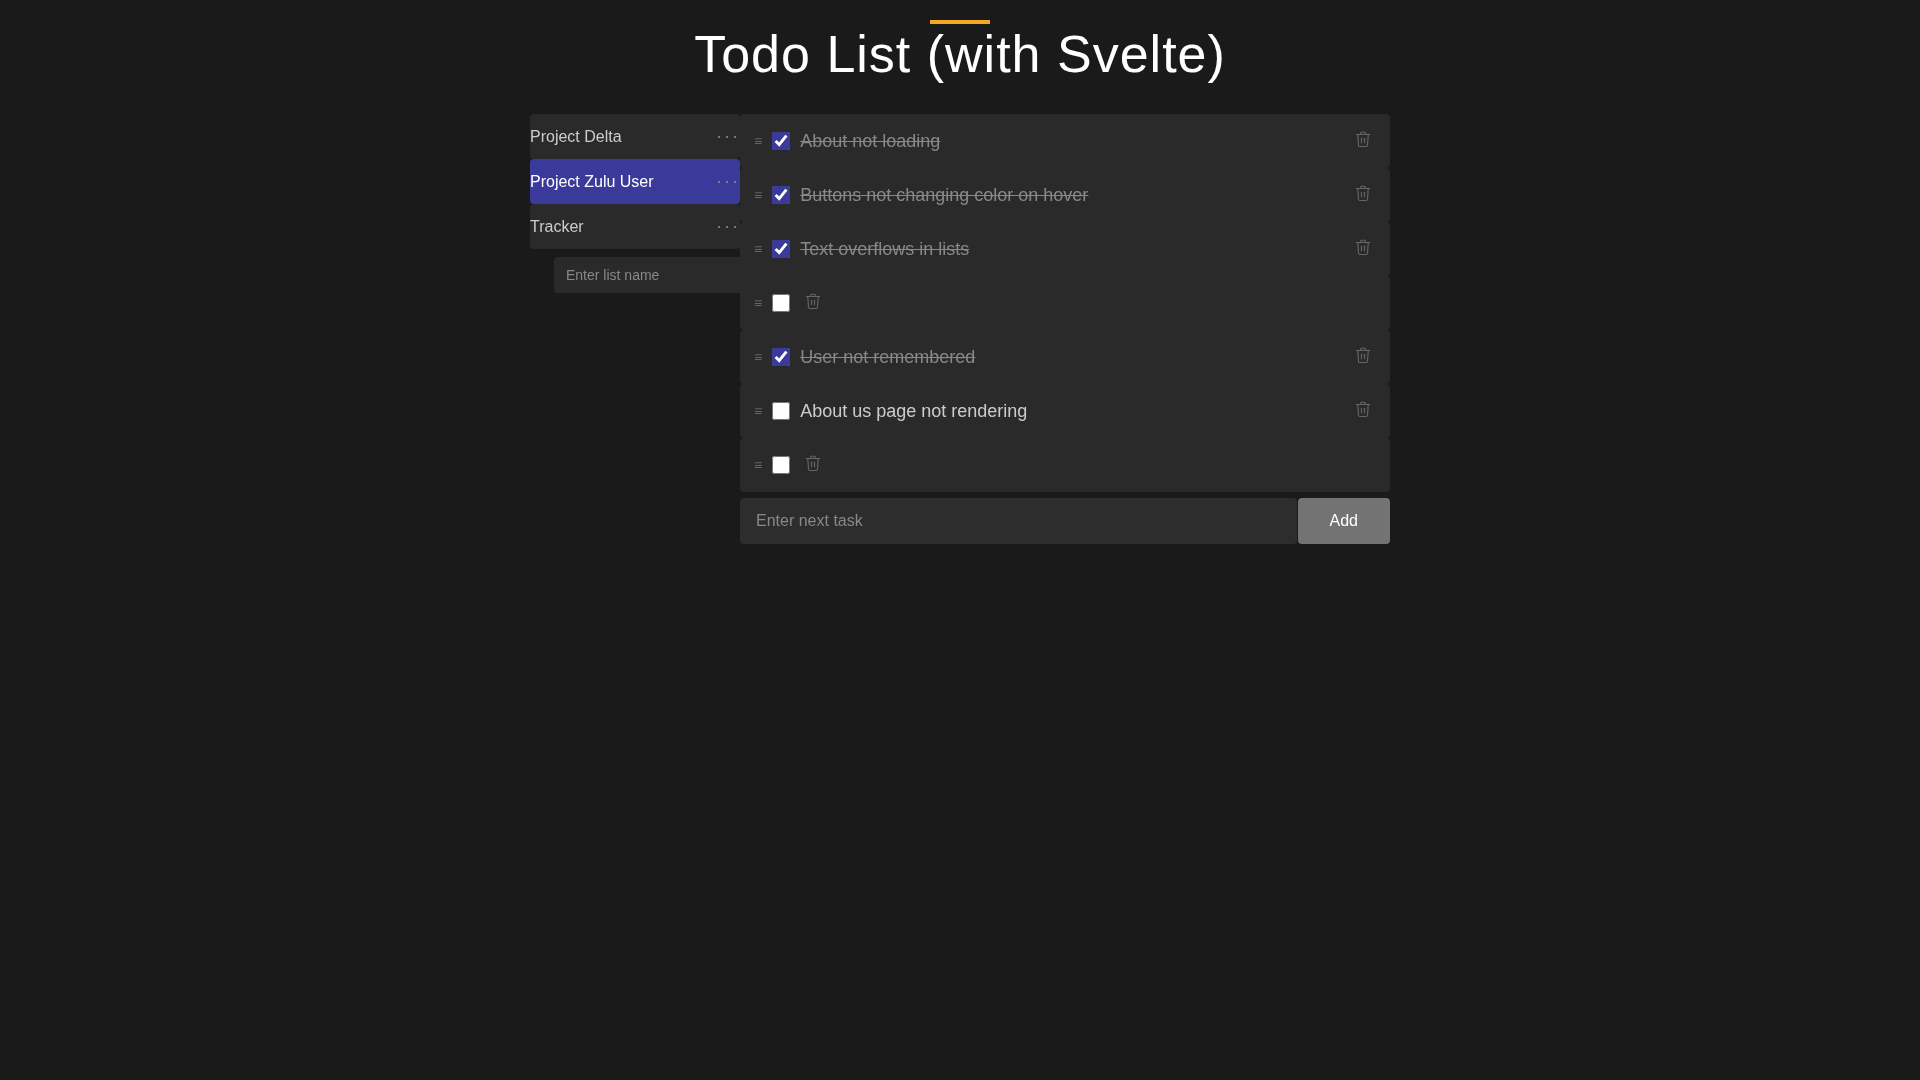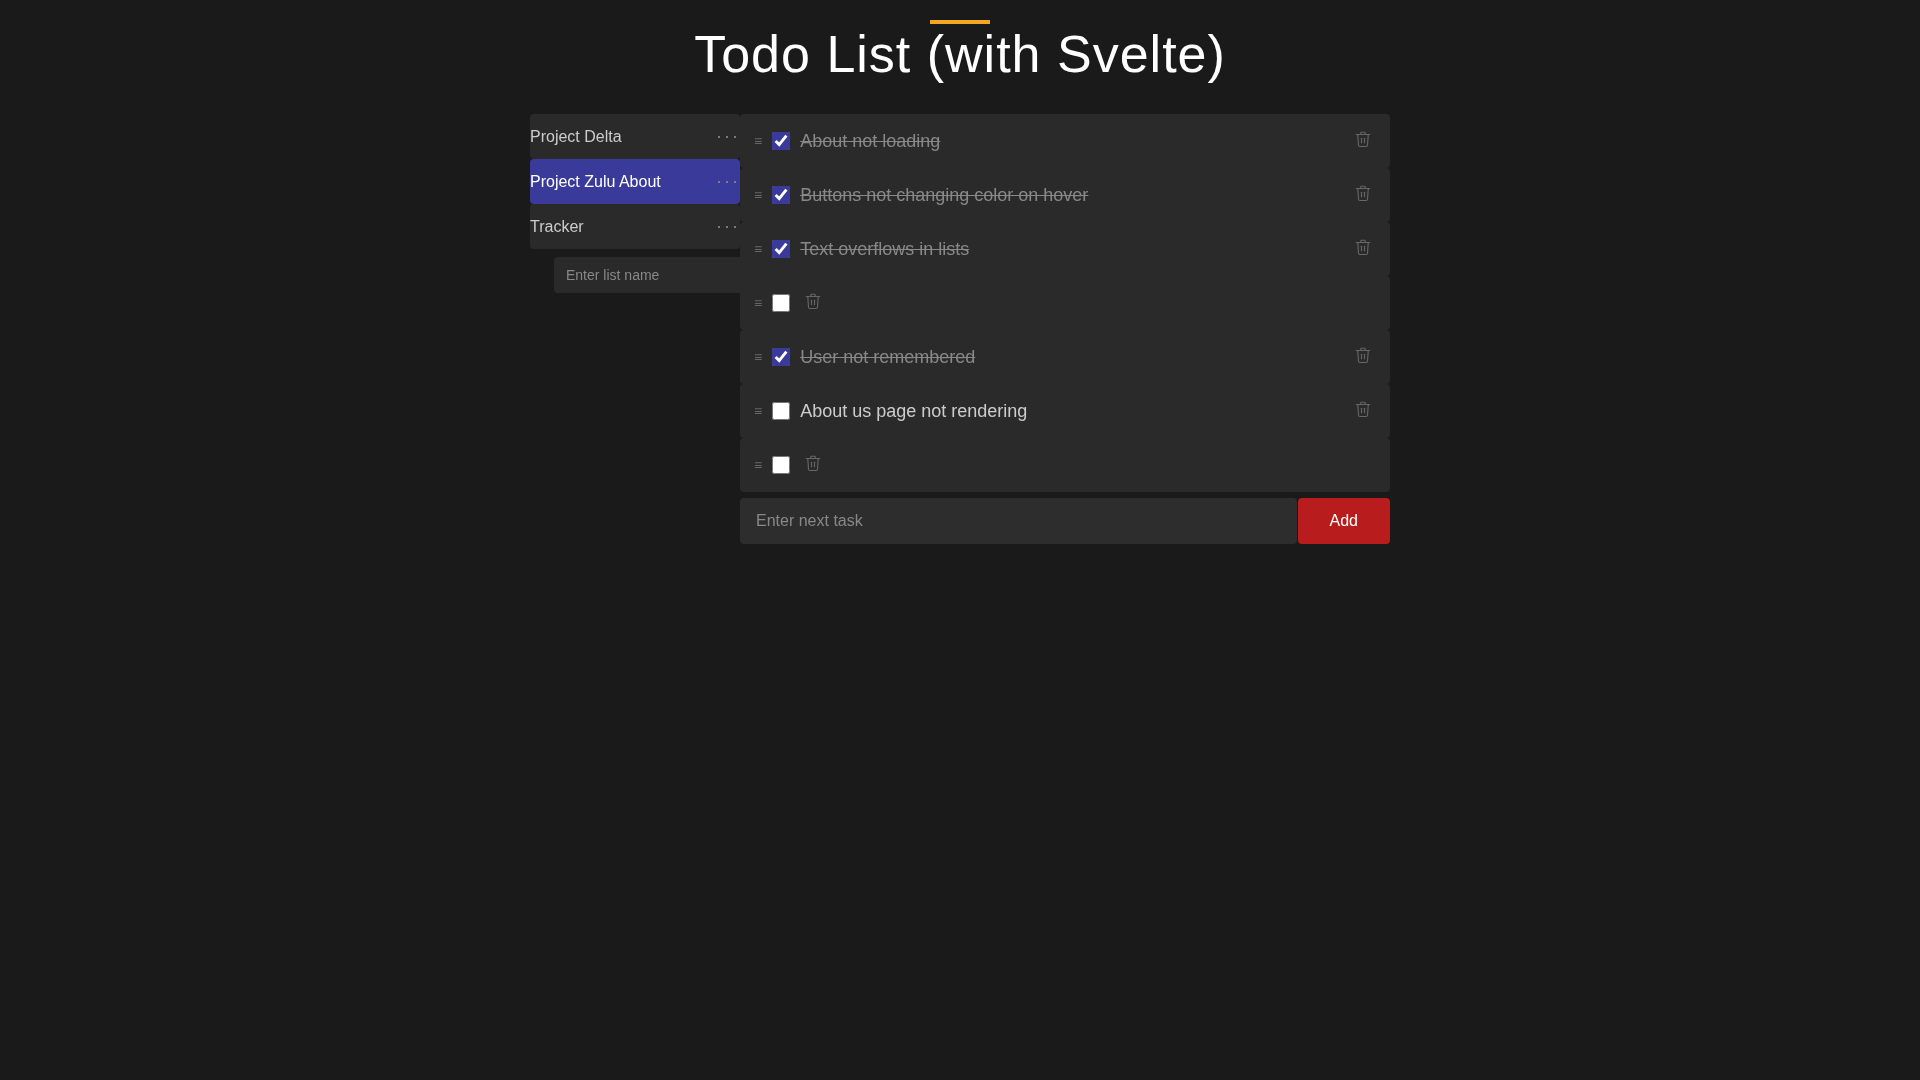--- a/index.html
+++ b/index.html
@@ -191,21 +191,21 @@
       color: #888888;
       font-size: 16px;
       outline: none;
     }
 
     .add-task-input::placeholder {
       color: #888888;
     }
 
     .add-task-button {
-      background-color: #b91c1c;
+      background-color: #737373;
       border: none;
       border-radius: 4px;
       padding: 14px 32px;
       color: #ffffff;
       font-size: 16px;
       cursor: pointer;
       font-weight: 500;
     }
   </style>
 </head>
@@ -219,21 +219,21 @@
 <div class="main-content">
 
   <div class="sidebar">
 
     <div id="sidebar-items-container">
         <div class="sidebar-item">
       <span class="sidebar-item-label">Project Delta</span>
       <span class="sidebar-dots">···</span>
     </div>
         <div class="sidebar-item active">
-      <span class="sidebar-item-label">Project Zulu About</span>
+      <span class="sidebar-item-label">Project Zulu User</span>
       <span class="sidebar-dots">···</span>
     </div>
         <div class="sidebar-item">
       <span class="sidebar-item-label">Tracker</span>
       <span class="sidebar-dots">···</span>
     </div>
       </div>
 
     <div class="sidebar-add-row">
       <input type="text" class="sidebar-add-input" placeholder="Enter list name" style="">

